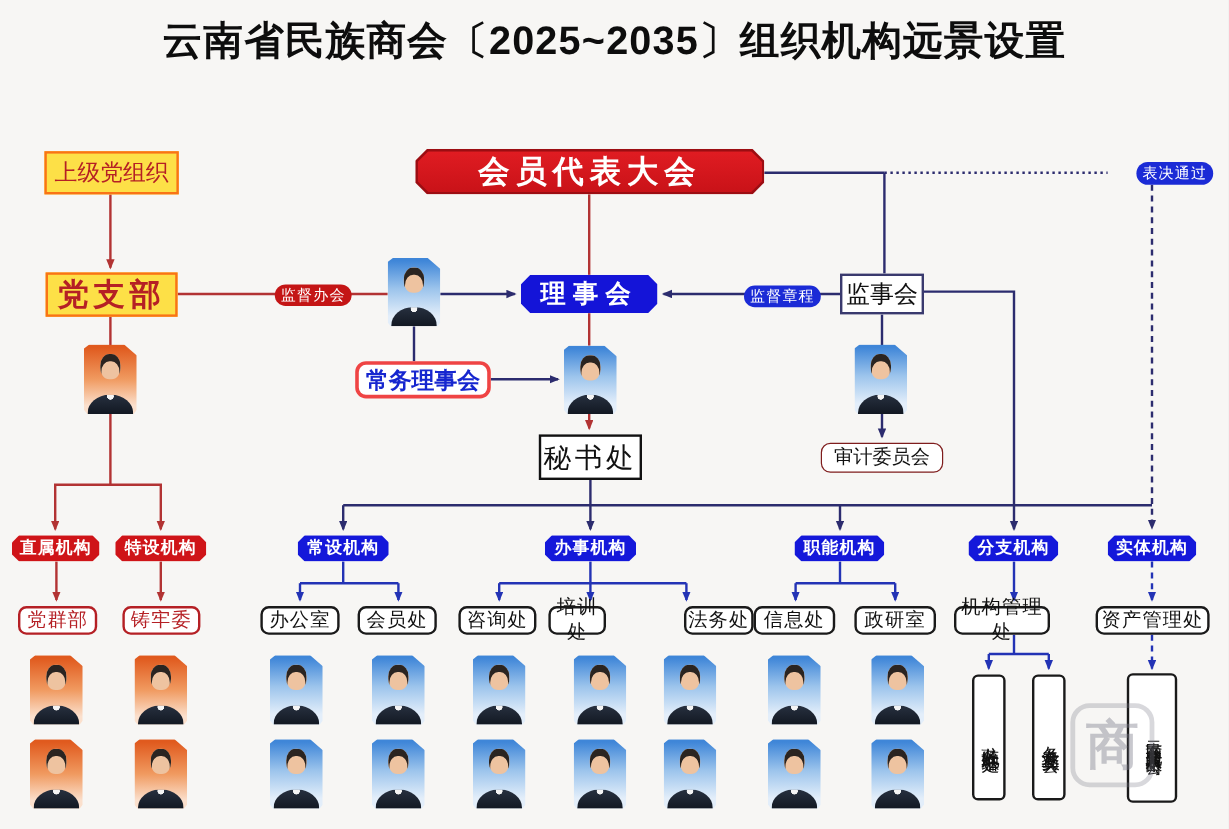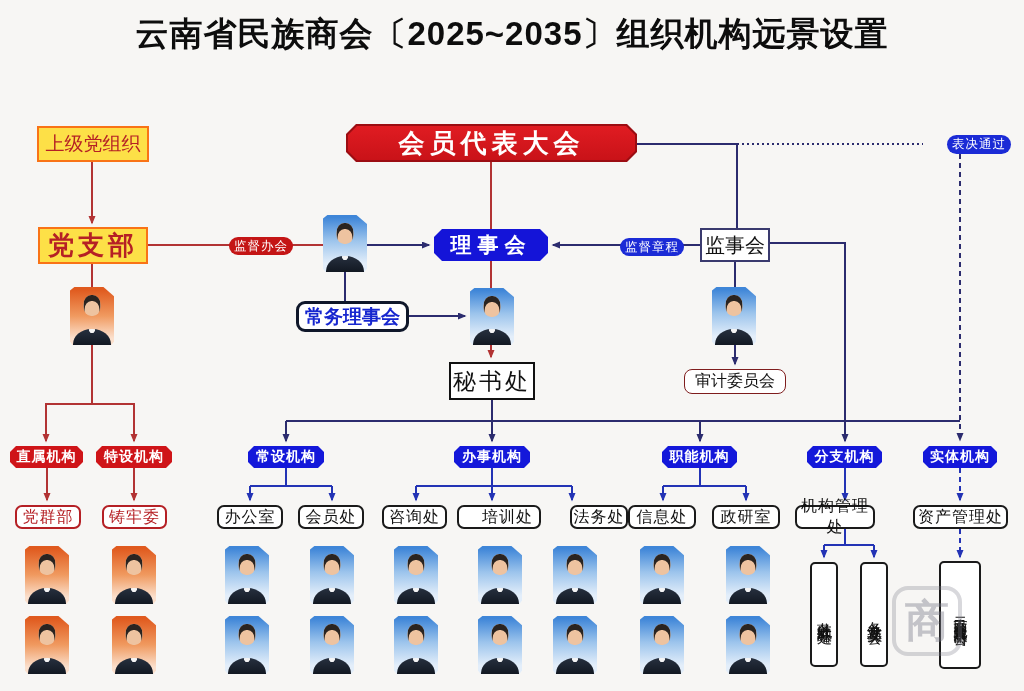--- a/index.html
+++ b/index.html
@@ -134,40 +134,40 @@
   <div class="abs ctr rbox" style="left:38px;top:227px;width:110px;height:37px;font-size:26px;font-weight:bold;letter-spacing:4px;">党支部</div>
 
   <div class="abs ctr pill red" style="left:210px;top:237px;width:64px;height:18px;">监督办会</div>
 
   <div class="abs ctr bluebox" style="left:434px;top:229px;width:114px;height:32px;font-size:21px;letter-spacing:6px;">理事会</div>
 
   <div class="abs ctr pill blue" style="left:601px;top:238px;width:64px;height:18px;">监督章程</div>
 
   <div class="abs ctr" style="left:700px;top:228px;width:70px;height:34px;background:#fff;border:2px solid #3a3a6e;font-size:20px;color:#111;">监事会</div>
 
-  <div class="abs ctr" style="left:296px;top:301px;width:113px;height:31px;background:#fff;border:3px solid #0f172a;border-radius:9px;color:#1626cf;font-weight:bold;font-size:19px;">常务理事会</div>
+  <div class="abs ctr" style="left:296px;top:301px;width:113px;height:31px;background:#fff;border:3px solid #ef4444;border-radius:9px;color:#1626cf;font-weight:bold;font-size:19px;">常务理事会</div>
 
   <div class="abs ctr" style="left:449px;top:362px;width:86px;height:38px;background:#fff;border:2px solid #111;font-size:23px;color:#111;letter-spacing:3px;font-family:'Liberation Serif',serif;">秘书处</div>
 
   <div class="abs ctr" style="left:684px;top:369px;width:102px;height:25px;background:#fff;border:1px solid #7f1d1d;border-radius:8px;font-size:16px;color:#111;font-family:'Liberation Serif',serif;">审计委员会</div>
 
   <div class="abs ctr chip red" style="left:10px;width:73px;">直属机构</div>
   <div class="abs ctr chip red" style="left:96px;width:76px;">特设机构</div>
   <div class="abs ctr chip blue" style="left:248px;width:76px;">常设机构</div>
   <div class="abs ctr chip blue" style="left:454px;width:76px;">办事机构</div>
   <div class="abs ctr chip blue" style="left:662px;width:75px;">职能机构</div>
   <div class="abs ctr chip blue" style="left:807px;width:75px;">分支机构</div>
   <div class="abs ctr chip blue" style="left:923px;width:74px;">实体机构</div>
 
   <div class="abs ctr dept red" style="left:15px;width:66px;">党群部</div>
   <div class="abs ctr dept red" style="left:102px;width:65px;">铸牢委</div>
   <div class="abs ctr dept" style="left:217px;width:66px;">办公室</div>
   <div class="abs ctr dept" style="left:298px;width:66px;">会员处</div>
   <div class="abs ctr dept" style="left:382px;width:65px;">咨询处</div>
-  <div class="abs ctr dept" style="left:457px;width:84px;padding-left:17px;">培训处</div>
+  <div class="abs ctr dept" style="left:457px;width:48px;">培训处</div>
   <div class="abs ctr dept" style="left:570px;width:58px;">法务处</div>
   <div class="abs ctr dept" style="left:628px;width:68px;">信息处</div>
   <div class="abs ctr dept" style="left:712px;width:68px;">政研室</div>
   <div class="abs ctr dept" style="left:795px;width:80px;">机构管理处</div>
   <div class="abs ctr dept" style="left:913px;width:95px;">资产管理处</div>
 
   <div class="abs vbox" style="left:810px;width:28px;font-size:15px;letter-spacing:1.5px;">驻各地联络处</div>
   <div class="abs vbox" style="left:860px;width:28px;font-size:15px;letter-spacing:1.5px;">各专业委员会</div>
   <div class="abs vbox" style="left:939px;top:561px;width:42px;height:108px;font-size:14px;letter-spacing:1.5px;line-height:20px;">云南民商文化发展有限公司</div>
 

